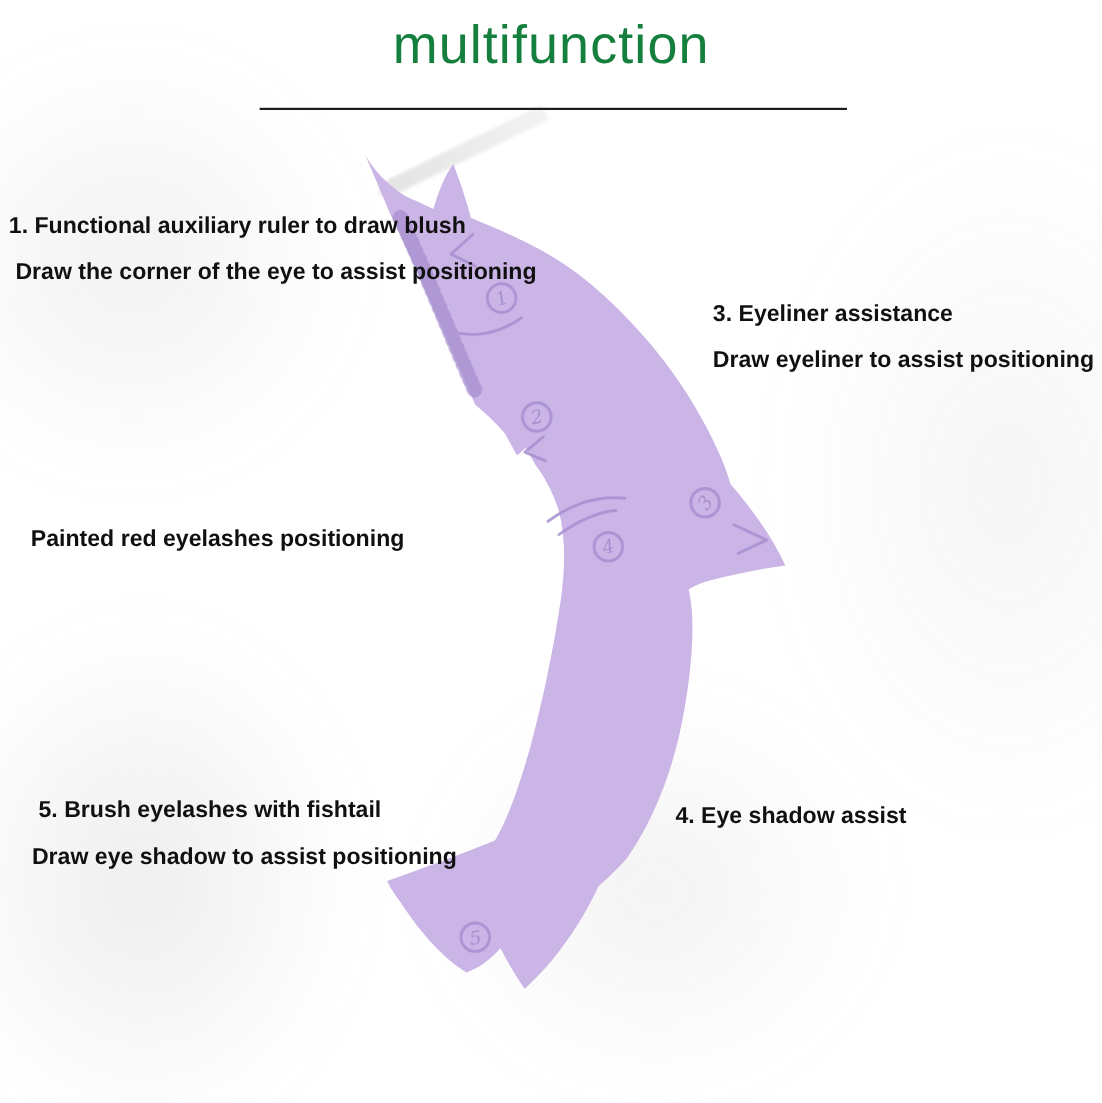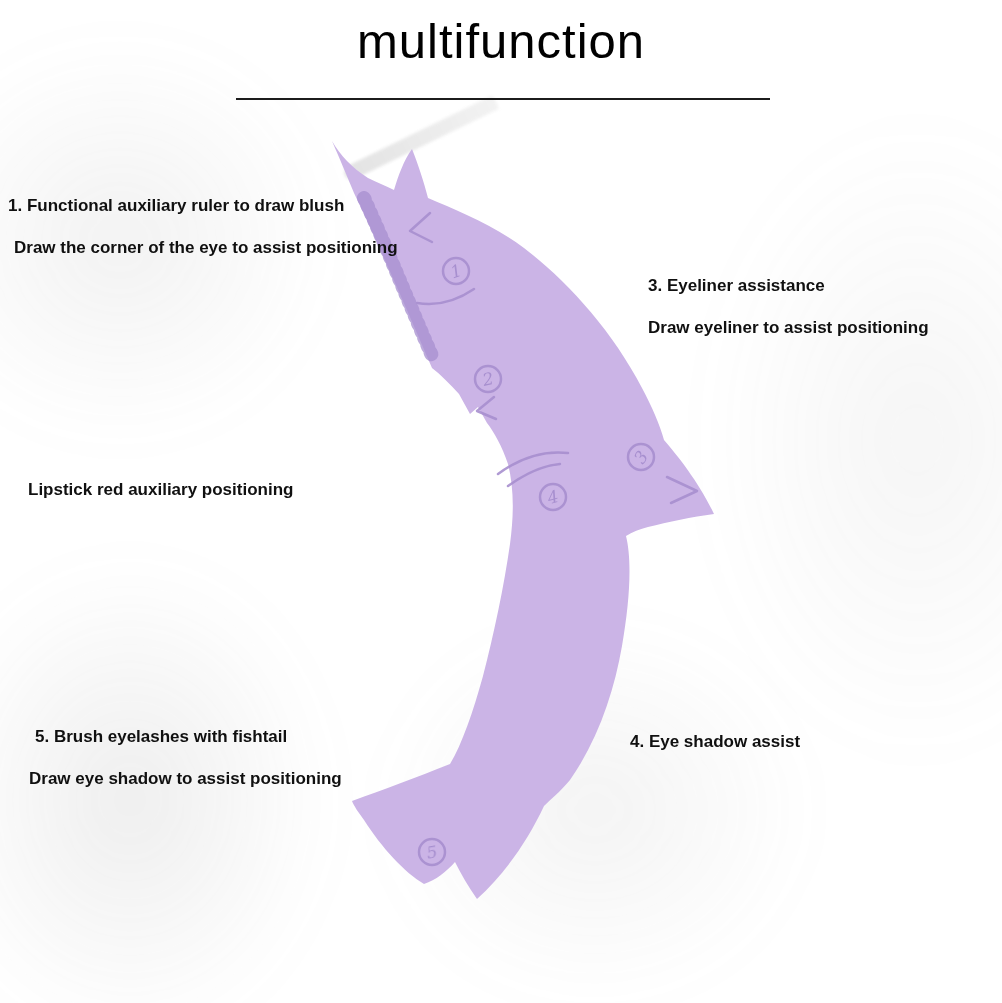--- a/index.html
+++ b/index.html
@@ -20,38 +20,38 @@
     position:absolute; left:345px; top:168px; width:168px; height:15px;
     background:linear-gradient(90deg, #cccccc, #e9e9e9);
     border-radius:8px 3px 3px 8px;
     transform:rotate(-26deg); transform-origin:left center;
     opacity:.55; filter:blur(1.5px); pointer-events:none;
   }
 
   .title {
     position:absolute; top:13px; left:0; width:100%;
     text-align:center; font-size:49px; font-weight:400;
-    letter-spacing:1px; color:#000000;
+    letter-spacing:1px; color:#15803d;
   }
   .divider {
     position:absolute; left:236px; top:98px;
     width:534px; height:2px; background:#1c1c1c;
   }
 
   .stencil-svg { position:absolute; left:0; top:0; }
 
   .ann {
-    position:absolute; font-weight:bold; font-size:17px;
+    position:absolute; font-weight:bold; font-size:21px;
     color:#101010; line-height:22px; white-space:nowrap;
   }
   .ann .l2 { margin-top:20px; }
   .a1 { left:8px;   top:195px; }  .a1 .l2 { margin-left:6px; }
   .a2 { left:22px;  top:459px; }  .a2 .l2 { margin-left:6px; }
   .a3 { left:648px; top:275px; }
-  .a4 { left:604px; top:731px; }  .a4 .l1 { margin-left:26px; }
+  .a4 { left:604px; top:731px; }  .a4 .l1 { margin-left:10px; }
   .a5 { left:29px;  top:726px; }  .a5 .l1 { margin-left:6px; }
 
   .marker-num {
     font-family:"DejaVu Serif", serif;
     font-style:italic; font-size:17px;
   }
 </style>
 </head>
 <body>
 
@@ -123,21 +123,21 @@
       <text class="marker-num" x="432" y="858" transform="rotate(-10 432 852)">5</text>
     </g>
   </svg>
 
   <div class="ann a1">
     <div class="l1">1. Functional auxiliary ruler to draw blush</div>
     <div class="l2">Draw the corner of the eye to assist positioning</div>
   </div>
 
   <div class="ann a2">
-    <div class="l2">Lipstick red auxiliary positioning</div>
+    <div class="l2">Painted red eyelashes positioning</div>
   </div>
 
   <div class="ann a3">
     <div class="l1">3. Eyeliner assistance</div>
     <div class="l2">Draw eyeliner to assist positioning</div>
   </div>
 
   <div class="ann a4">
     <div class="l1">4. Eye shadow assist</div>
   </div>

